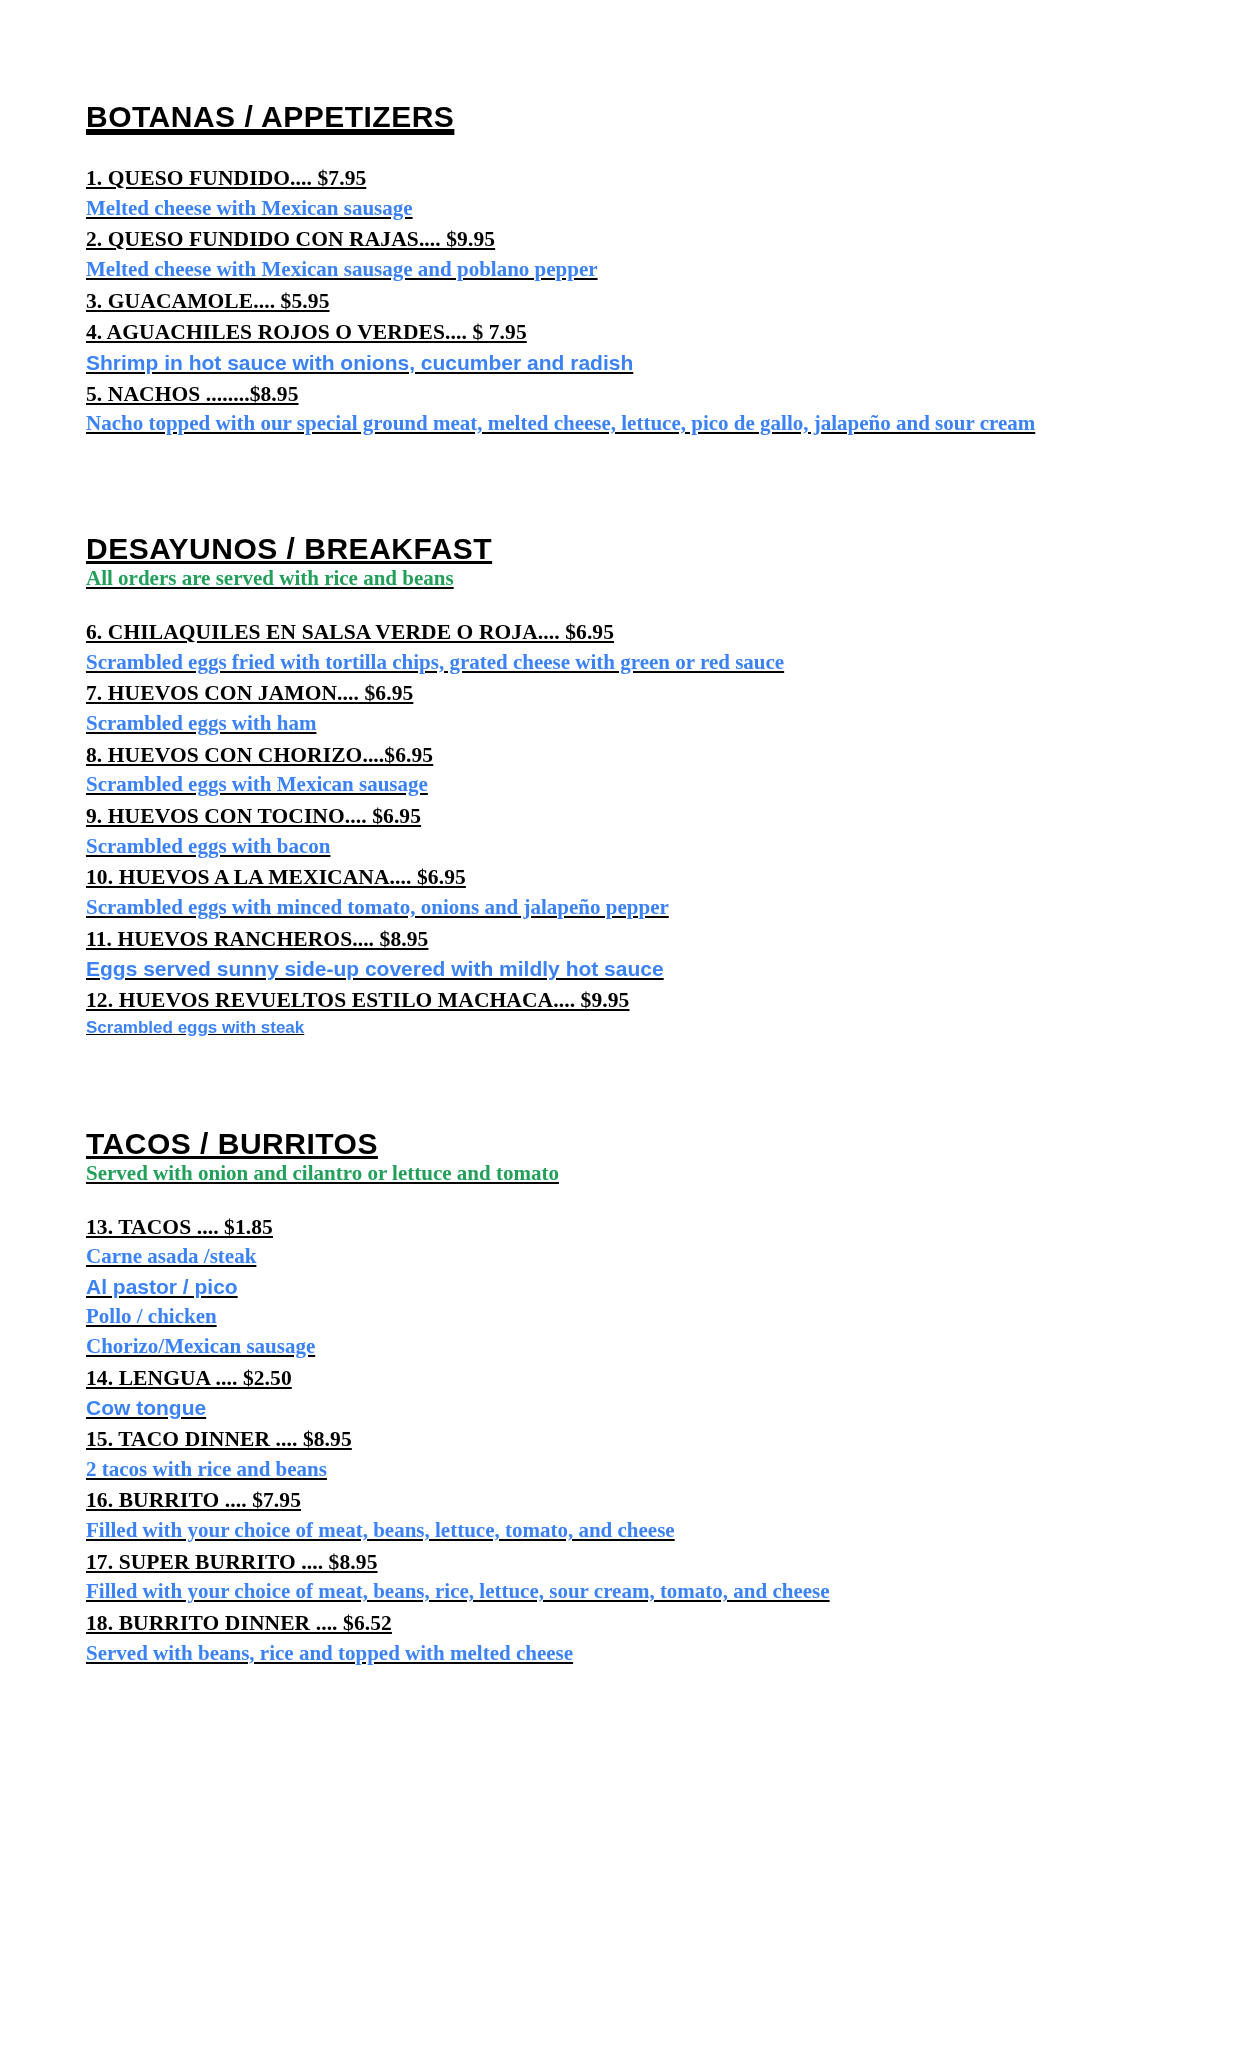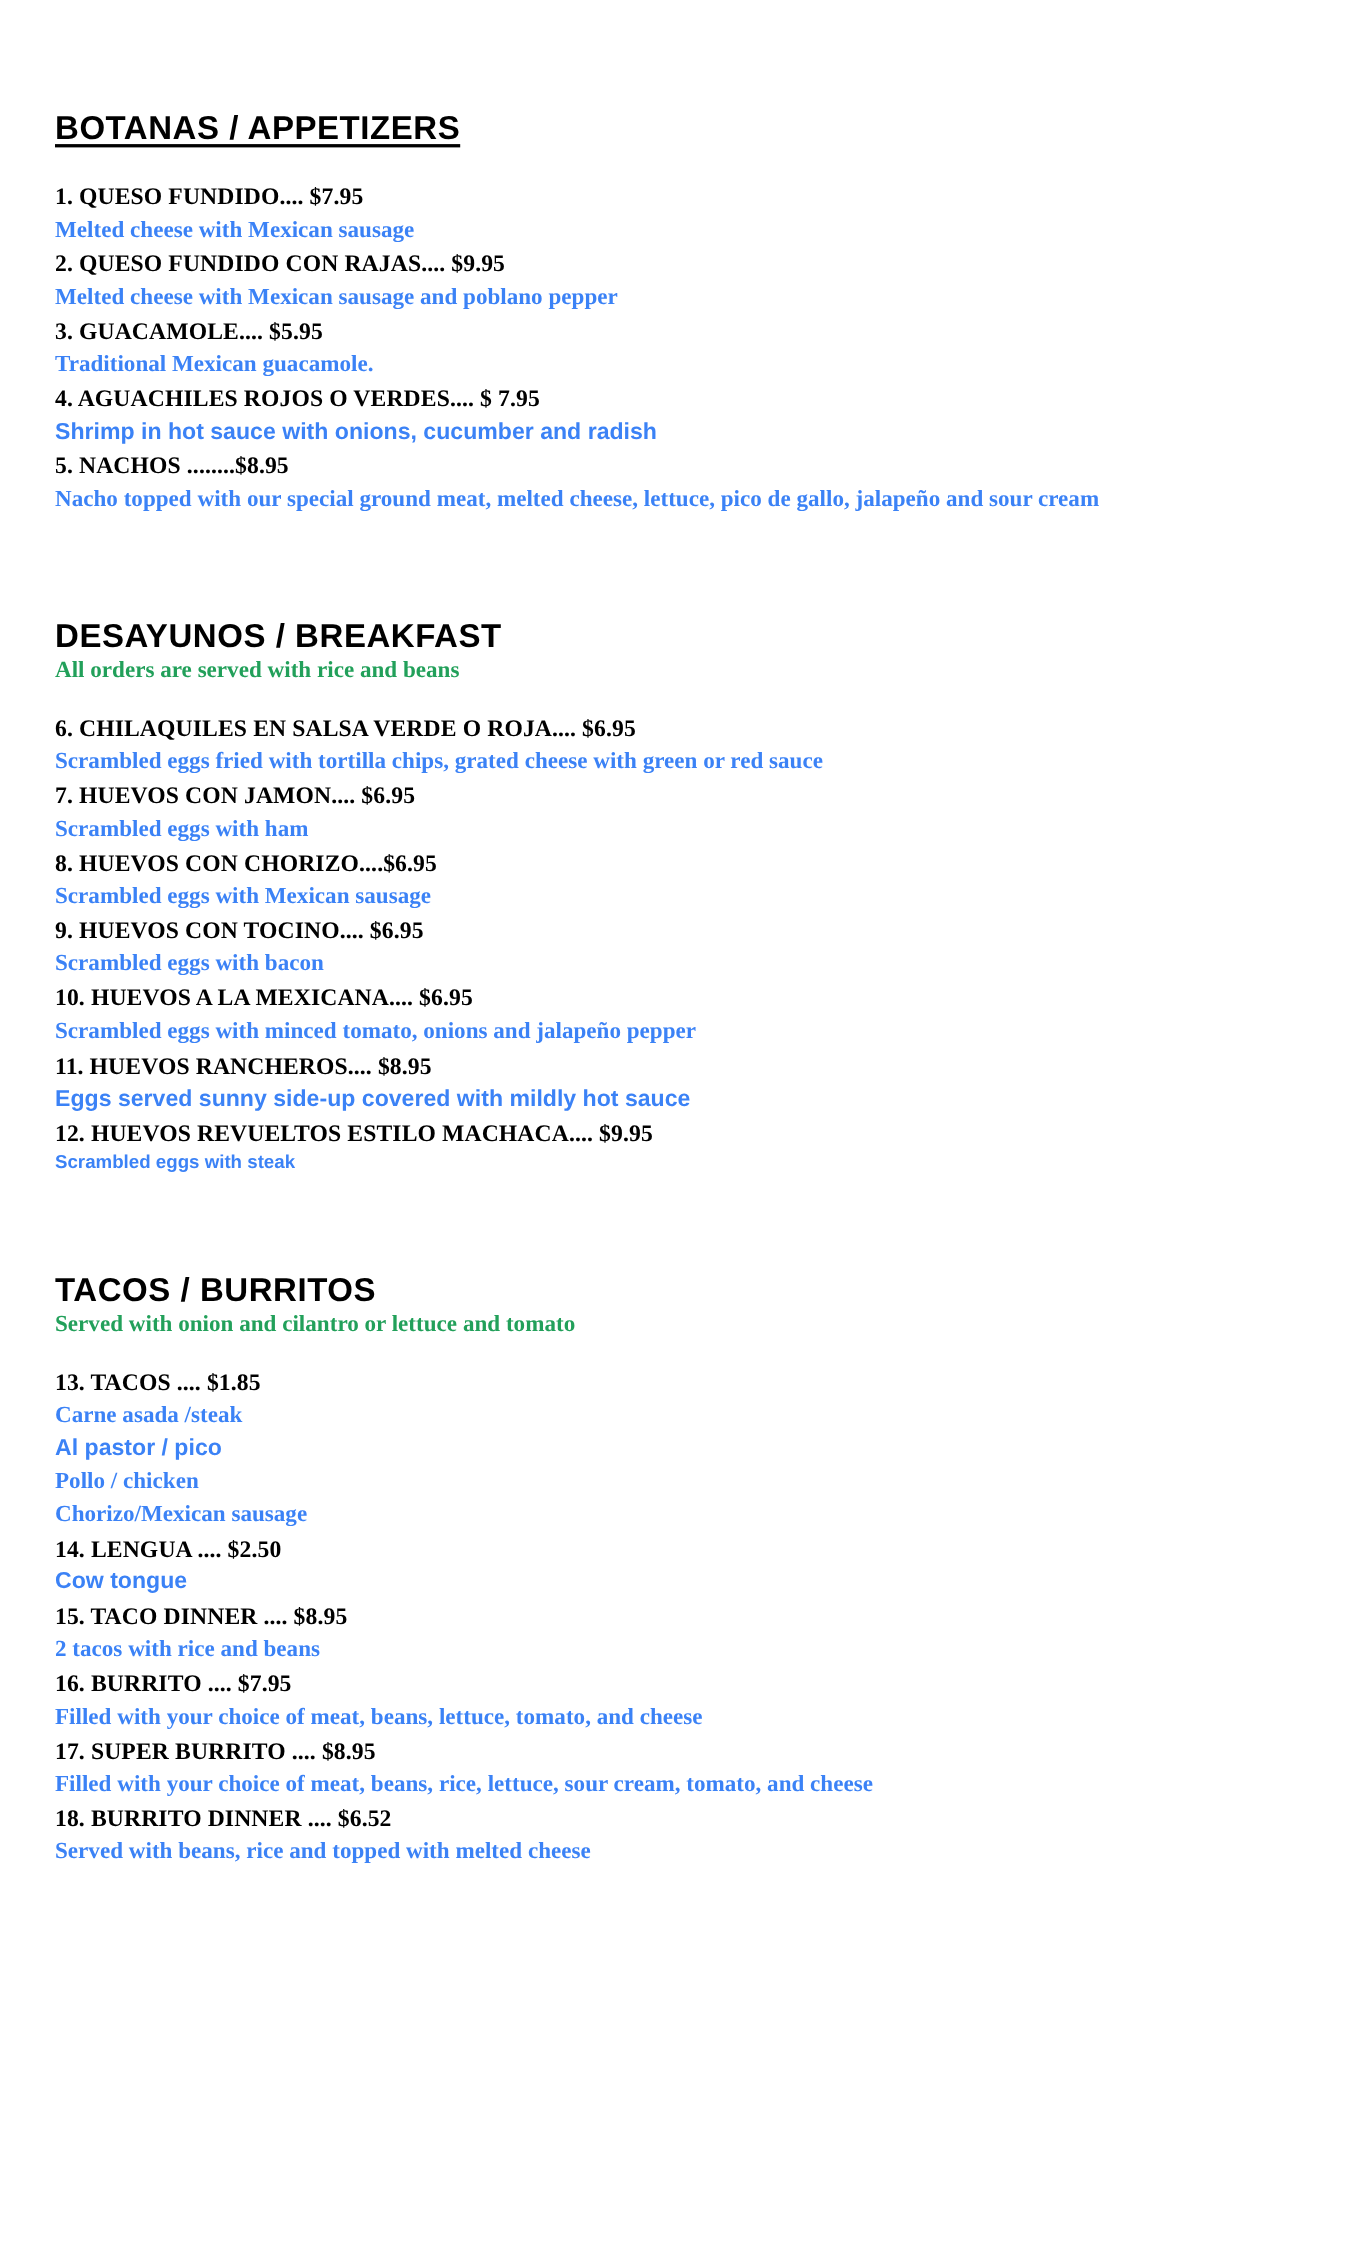--- a/index.html
+++ b/index.html
@@ -11,22 +11,23 @@
     width: 1243px;
     min-height: 2048px;
     font-family: "Liberation Serif", serif;
     color: #000000;
     -webkit-font-smoothing: antialiased;
   }
   .page {
     width: 1106px;
     min-height: 2048px;
     box-sizing: border-box;
-    padding: 100px 70px 40px 50px;
+    padding: 100px 70px 40px 86px;
     position: relative;
+    text-decoration: underline;
   }
   .section {
     margin-bottom: 0;
   }
   .section-title {
     font-family: "Liberation Sans", sans-serif;
     font-weight: bold;
     font-size: 30px;
     letter-spacing: 0.5px;
     color: #000000;
@@ -94,21 +95,20 @@
       <div class="item">
         <div class="item-name">1. QUESO FUNDIDO.... $7.95</div>
         <div class="item-desc">Melted cheese with Mexican sausage</div>
       </div>
       <div class="item">
         <div class="item-name">2. QUESO FUNDIDO CON RAJAS.... $9.95</div>
         <div class="item-desc">Melted cheese with Mexican sausage and poblano pepper</div>
       </div>
       <div class="item">
         <div class="item-name">3. GUACAMOLE.... $5.95</div>
-        <div class="item-desc">Traditional Mexican guacamole.</div>
       </div>
       <div class="item">
         <div class="item-name">4. AGUACHILES ROJOS O VERDES.... $ 7.95</div>
         <div class="item-desc sans">Shrimp in hot sauce with onions, cucumber and radish</div>
       </div>
       <div class="item nowrap-block">
         <div class="item-name">5. NACHOS ........$8.95</div>
         <div class="item-desc">Nacho topped with our special ground meat, melted cheese, lettuce, pico de gallo, jalapeño and sour cream</div>
       </div>
     </div>

